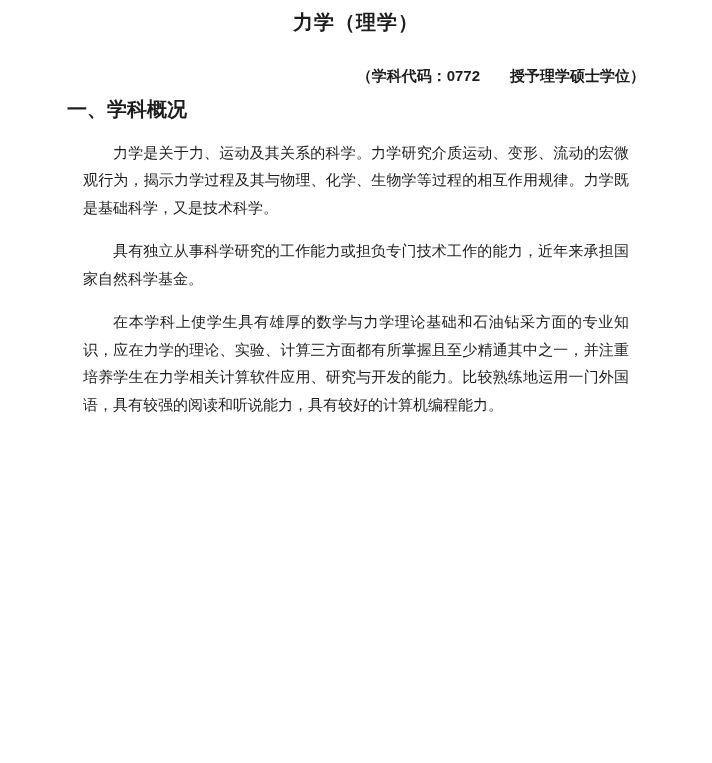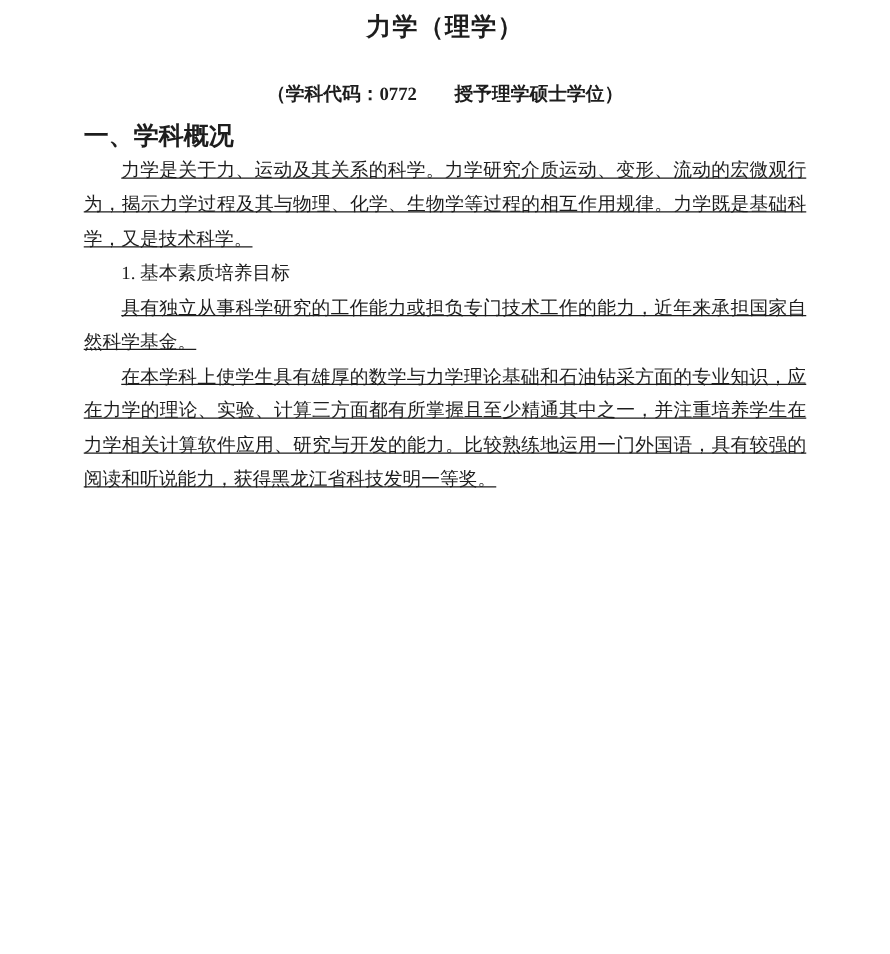--- a/index.html
+++ b/index.html
@@ -23,40 +23,39 @@
     font-weight: bold;
     text-align: center;
     line-height: 28px;
     letter-spacing: 1px;
     font-family: "Liberation Sans", "DejaVu Sans", sans-serif;
   }
   .doc-subtitle {
     margin: 28px 0 0 0;
     font-size: 15px;
     font-weight: bold;
-    text-align: center;
+    text-align: right;
     line-height: 24px;
     white-space: pre-wrap;
-    font-family: Liberation Serif, serif;
+    font-family: Liberation Sans, sans-serif;
   }
   .sec-heading {
     margin: 8px 0 0 0;
     font-size: 20px;
     font-weight: bold;
     line-height: 27.5px;
     font-family: "Liberation Sans", "DejaVu Sans", sans-serif;
   }
   p.body-para {
-    margin: 0;
+    margin: 16px;
     font-size: 15px;
     line-height: 27.5px;
     text-indent: 2em;
     text-align: justify;
     text-justify: inter-ideograph;
-    text-decoration: underline;
   }
   p.subhead {
     margin: 0;
     font-size: 15px;
     line-height: 27.5px;
     text-indent: 2em;
   }
 </style>
 </head>
 <body>
@@ -67,20 +66,19 @@
 
   <p class="doc-subtitle">（学科代码：0772　　授予理学硕士学位）</p>
 
   <h2 class="sec-heading">一、学科概况</h2>
 
   <p class="body-para">力学是关于力、运动及其关系的科学。力学研究介质运动、变形、流动的宏微观行为，揭示力学过程及其与物理、化学、生物学等过程的相互作用规律。力学既是基础科学，又是技术科学。</p>
 
 
 
 
-  <p class="subhead">1. 基本素质培养目标</p>
 
   <p class="body-para">具有独立从事科学研究的工作能力或担负专门技术工作的能力，近年来承担国家自然科学基金。</p>
 
 
-  <p class="body-para">在本学科上使学生具有雄厚的数学与力学理论基础和石油钻采方面的专业知识，应在力学的理论、实验、计算三方面都有所掌握且至少精通其中之一，并注重培养学生在力学相关计算软件应用、研究与开发的能力。比较熟练地运用一门外国语，具有较强的阅读和听说能力，获得黑龙江省科技发明一等奖。</p>
+  <p class="body-para">在本学科上使学生具有雄厚的数学与力学理论基础和石油钻采方面的专业知识，应在力学的理论、实验、计算三方面都有所掌握且至少精通其中之一，并注重培养学生在力学相关计算软件应用、研究与开发的能力。比较熟练地运用一门外国语，具有较强的阅读和听说能力，具有较好的计算机编程能力。</p>
 
 </div>
 
 </body></html>

